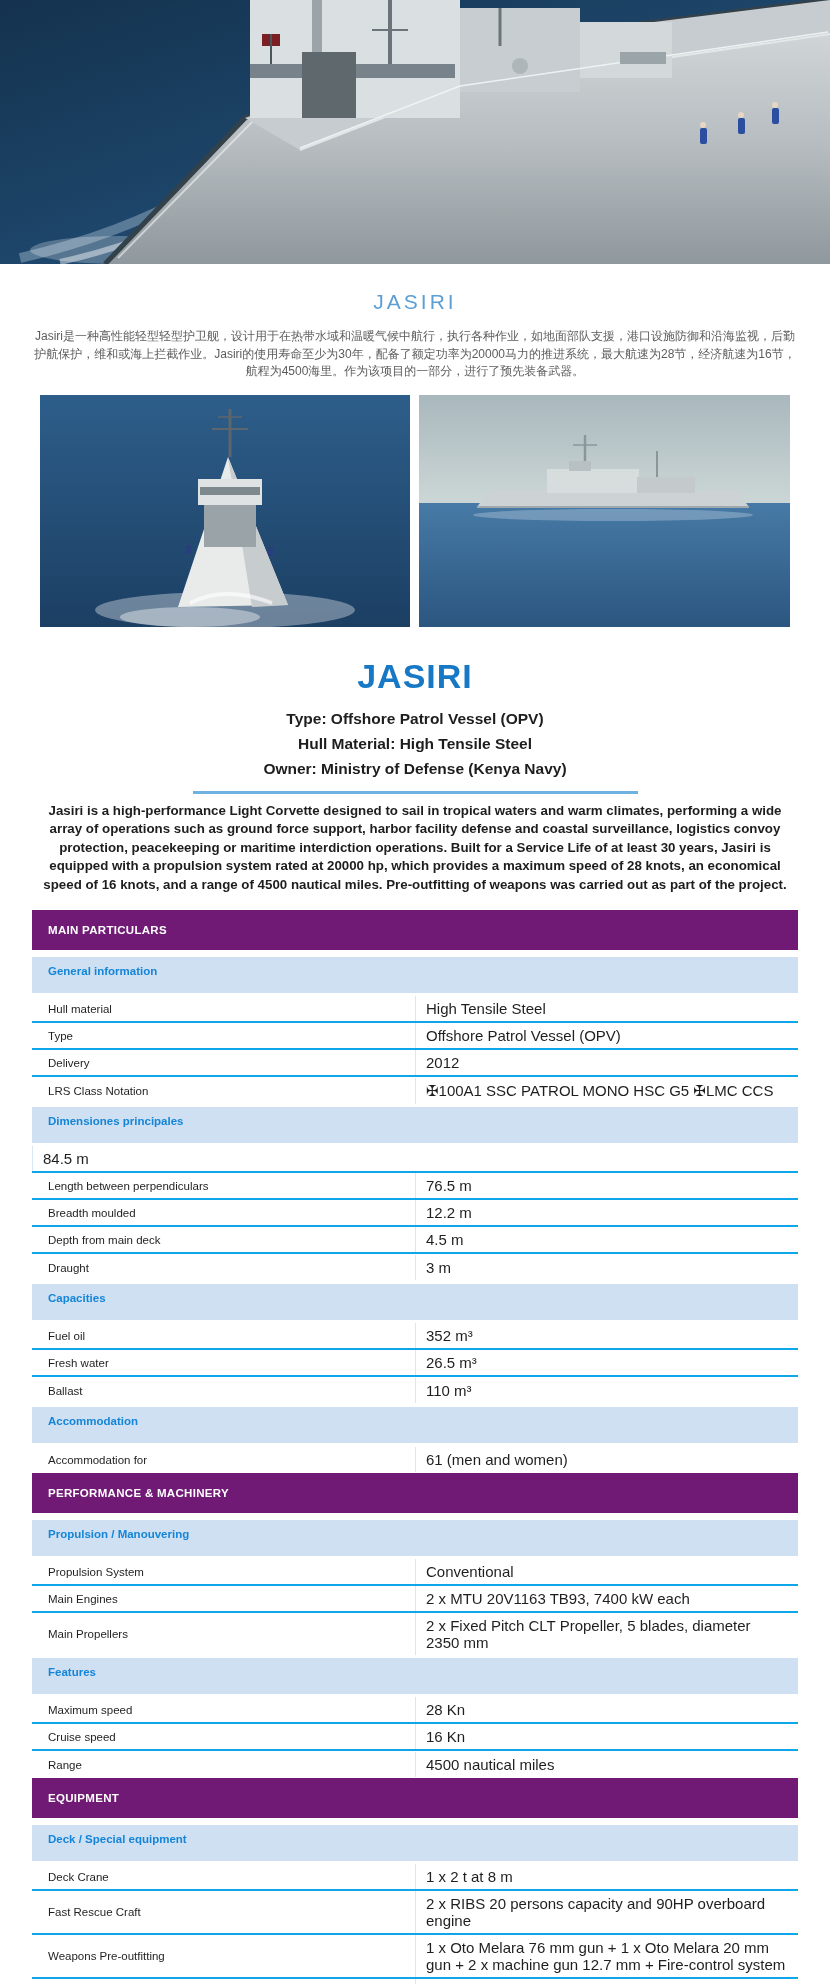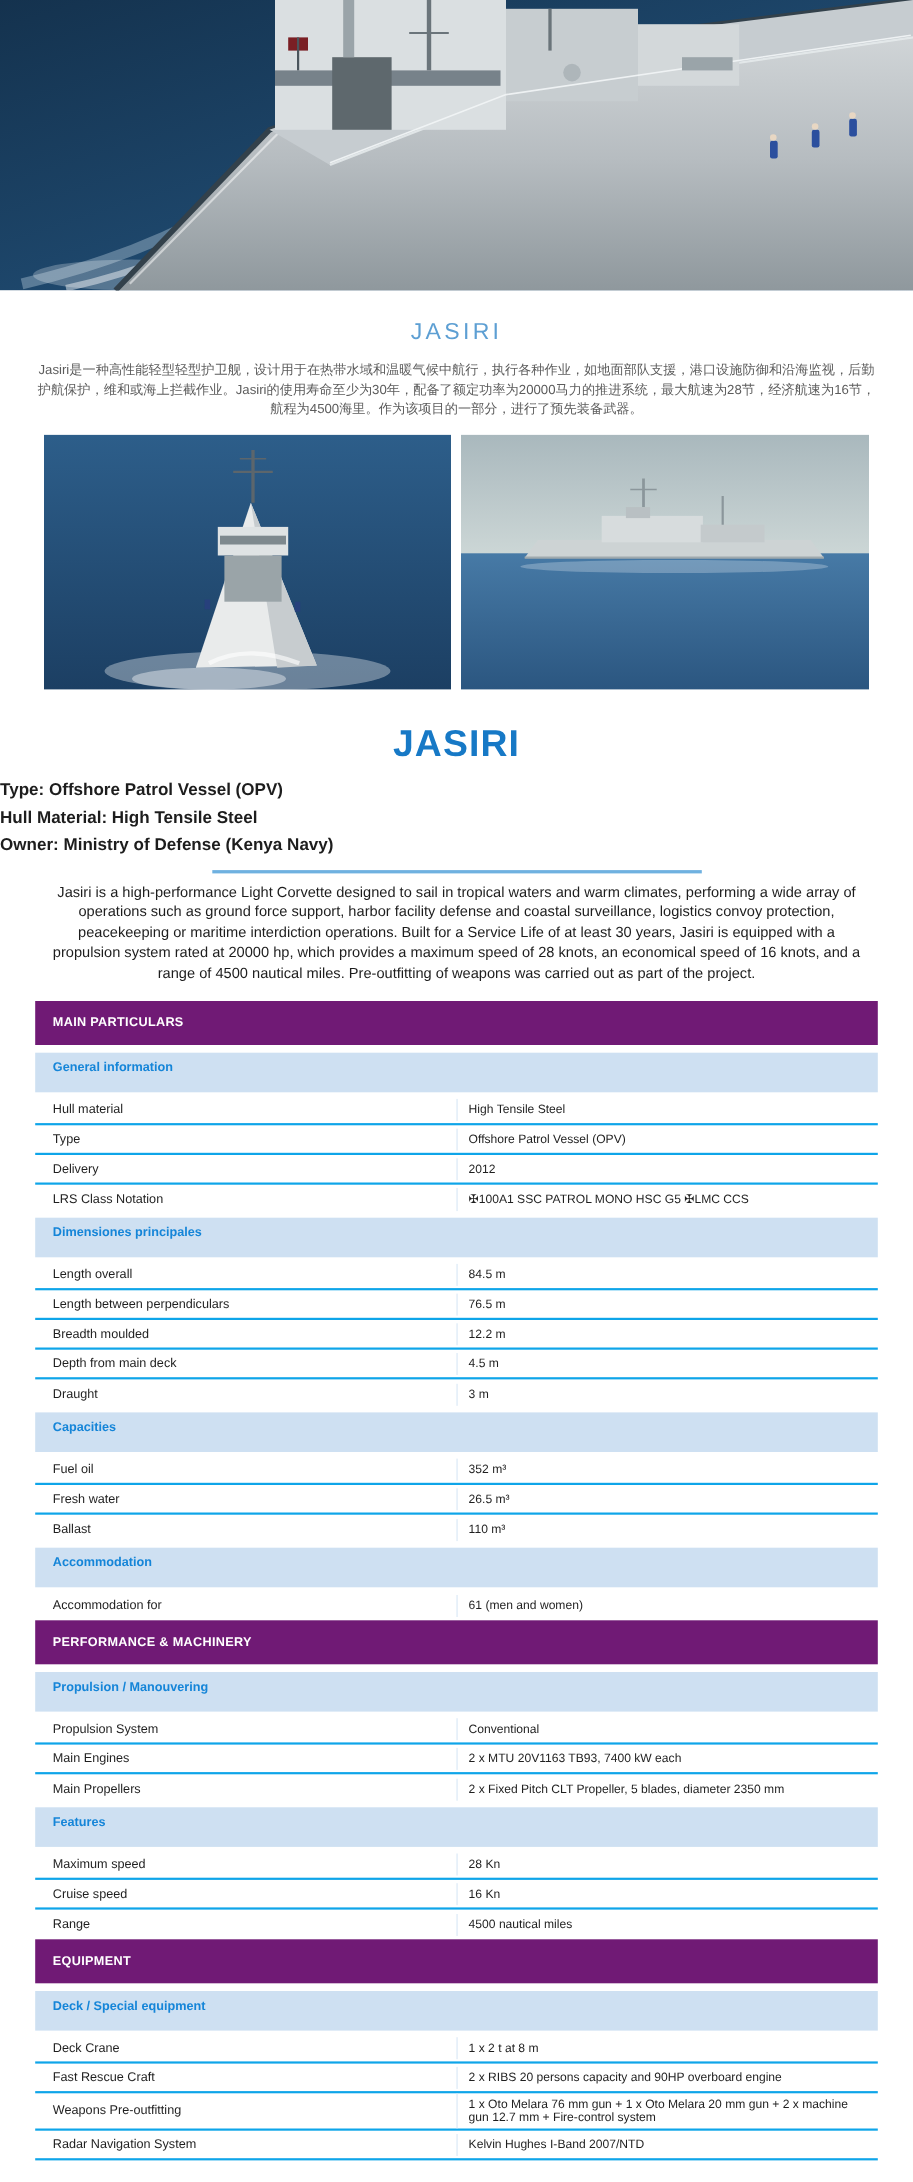--- a/index.html
+++ b/index.html
@@ -10,31 +10,31 @@
   
   .sub-title{margin-top:26px;text-align:center;font-size:21px;font-weight:500;letter-spacing:3px;color:#5d9fd3;}
   .meta{margin-top:14px;text-align:center;font-size:12.5px;line-height:19px;color:#4e4e4e;}
   .intro-zh{margin:14px 30px 0 30px;text-align:center;font-size:12px;line-height:17.5px;color:#5c5c5c;}
   
   .gallery{margin:14px 40px 0 40px;display:flex;gap:8px;}
   .gallery .shot{flex:1;height:232px;overflow:hidden;line-height:0;}
   .gallery svg{display:block;}
   
   .main-title{margin:30px 0 0 0;text-align:center;font-size:34px;font-weight:700;letter-spacing:1px;color:#1779c6;}
-  .spec-lines{margin-top:10px;font-size:15.5px;font-weight:700;line-height:25px;color:#1d1d1d;}
+  .spec-lines{margin-top:10px;text-align:center;font-size:15.5px;font-weight:700;line-height:25px;color:#1d1d1d;}
   .divider{width:445px;height:3px;border:none;background:#6fb1e0;margin:10px auto 8px auto;}
-  .intro-en{margin:0 42px;text-align:center;font-size:13.3px;font-weight:400;line-height:18.6px;color:#1d1d1d;}
+  .intro-en{margin:0 42px;text-align:center;font-size:13.3px;font-weight:700;line-height:18.6px;color:#1d1d1d;}
   
   .spec-table{margin:16px 32px 0 32px;padding-bottom:18px;}
   .t-ghead{height:40px;line-height:40px;background:#701a75;color:#ffffff;font-size:11.5px;font-weight:700;letter-spacing:.3px;padding-left:16px;margin-bottom:7px;}
   .t-section{height:36px;line-height:28px;background:#cee0f2;color:#1585d8;font-size:11.5px;font-weight:700;padding-left:16px;margin:3px 0;}
   .t-row{display:flex;align-items:center;min-height:27px;border-bottom:2px solid #0ea5e9;box-sizing:border-box;}
   .t-row.no-sep{border-bottom:none;}
   .t-label{width:50%;box-sizing:border-box;padding:4px 8px 4px 16px;font-size:11.5px;color:#1f1f1f;}
-  .t-value{width:50%;box-sizing:border-box;padding:4px 12px 4px 10px;font-size:11px;color:#1f1f1f;border-left:1px solid #d7e7f5;}
+  .t-value{width:50%;box-sizing:border-box;padding:4px 12px 4px 10px;font-size:15px;color:#1f1f1f;border-left:1px solid #d7e7f5;}
 </style>
 </head>
 <body>
 
 <div class="page">
 
   <div class="hero">
     <svg width="830" height="264" viewBox="0 0 830 264" preserveAspectRatio="none">
       <defs>
         <linearGradient id="seaG" x1="0" y1="0" x2="1" y2="1">
@@ -181,21 +181,20 @@
       <div class="t-row">
         <div class="t-label">Delivery</div>
         <div class="t-value">2012</div>
       </div>
       <div class="t-row no-sep">
         <div class="t-label">LRS Class Notation</div>
         <div class="t-value">✠100A1 SSC PATROL MONO HSC G5 ✠LMC CCS</div>
       </div>
       <div class="t-section">Dimensiones principales</div>
       <div class="t-row">
-        <div class="t-label">Length overall</div>
         <div class="t-value">84.5 m</div>
       </div>
       <div class="t-row">
         <div class="t-label">Length between perpendiculars</div>
         <div class="t-value">76.5 m</div>
       </div>
       <div class="t-row">
         <div class="t-label">Breadth moulded</div>
         <div class="t-value">12.2 m</div>
       </div>

